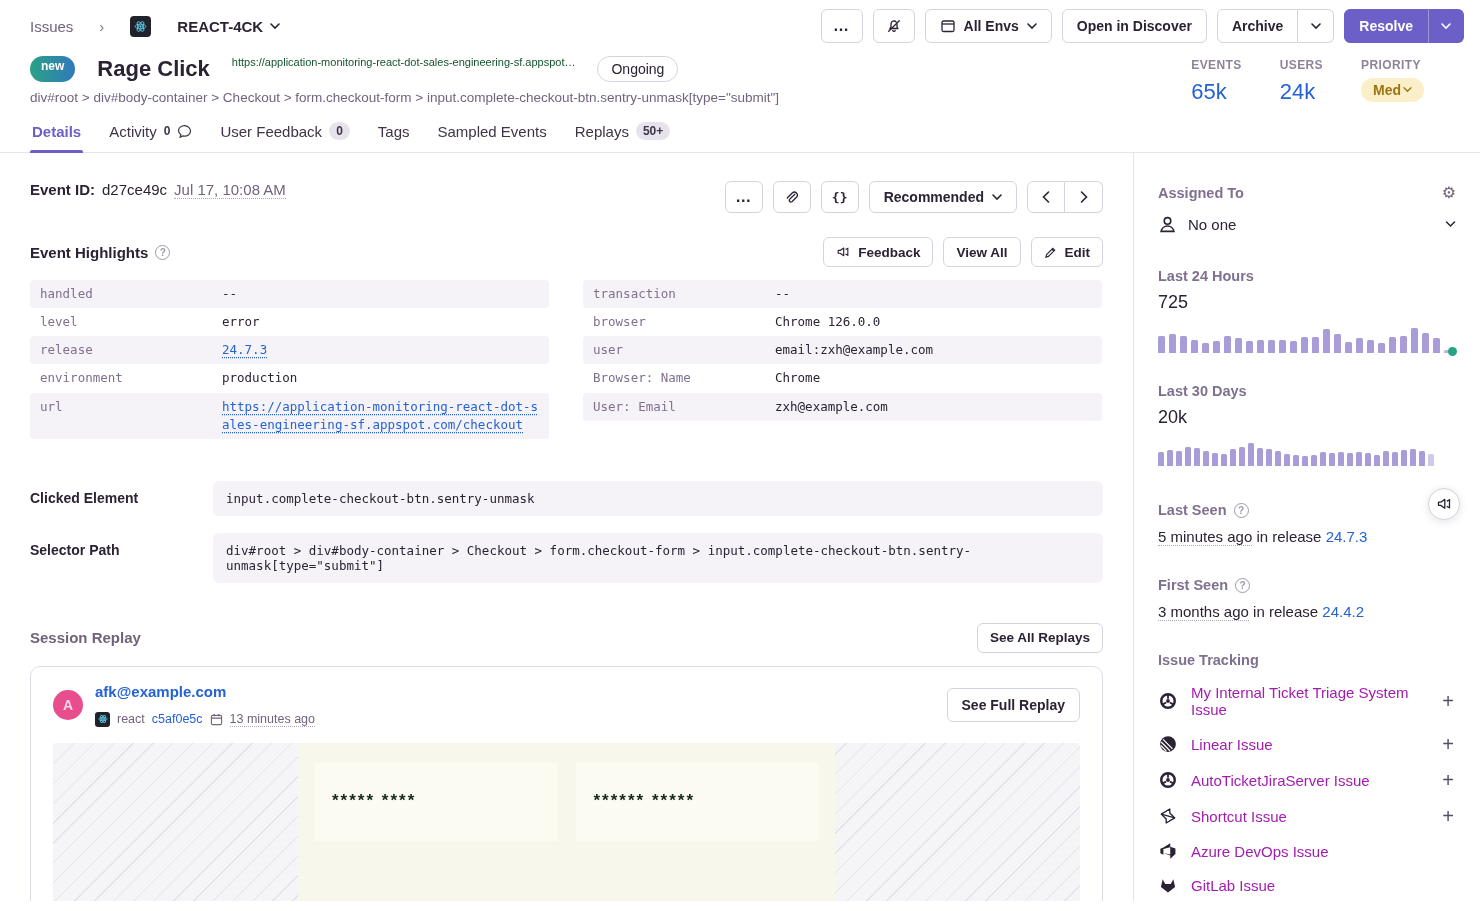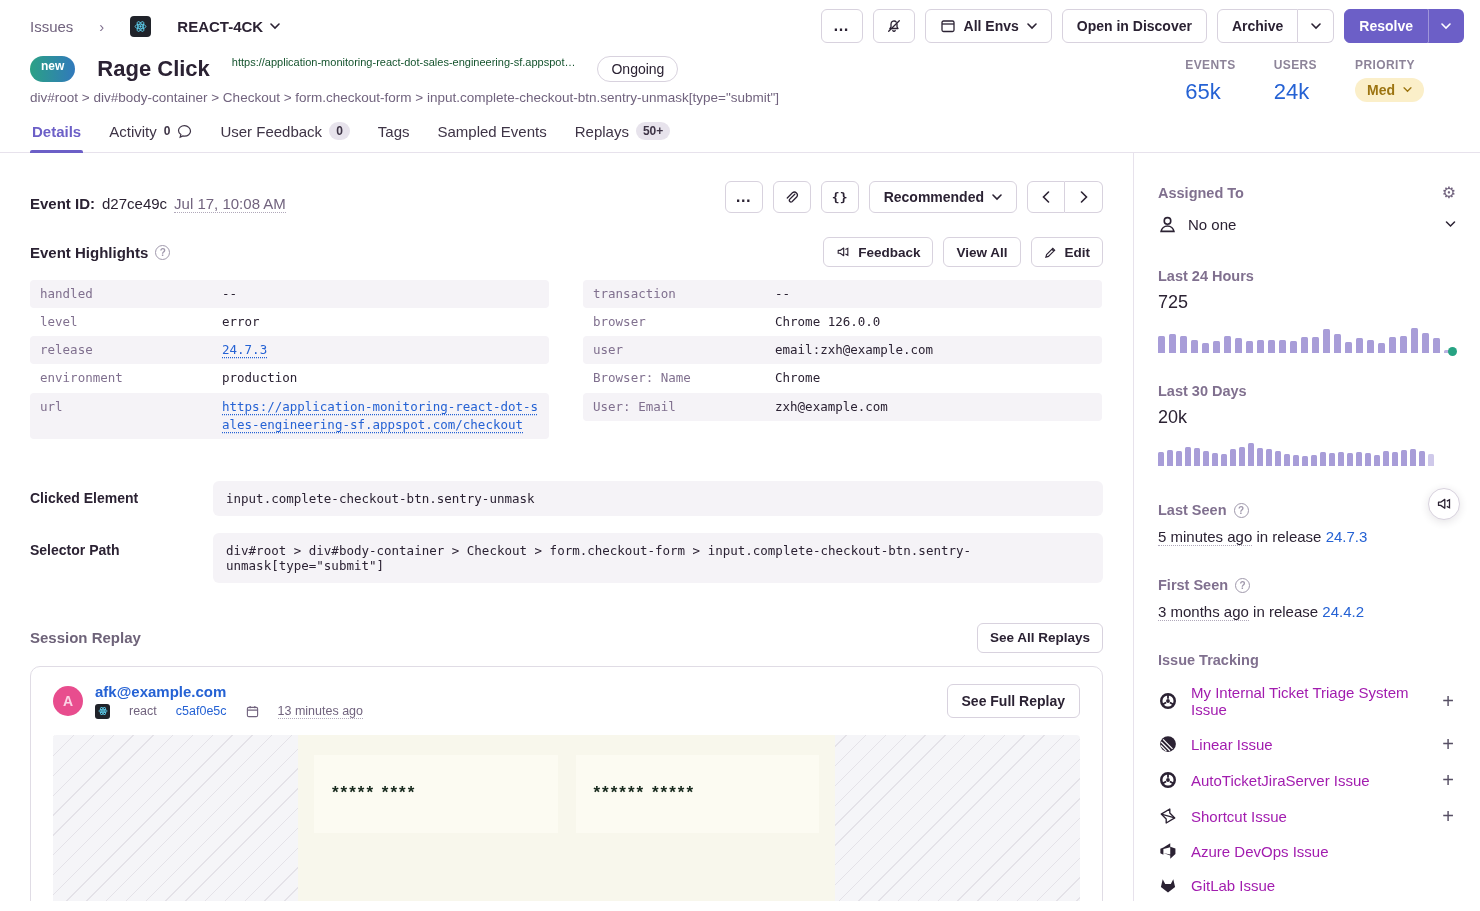--- a/index.html
+++ b/index.html
@@ -35,37 +35,37 @@
   .title-row { display:flex; gap:22px; }
   .pill-new { background:linear-gradient(90deg,#2BA185,#3179BC); color:#fff; font-size:12px; font-weight:700; padding:3px 11px; border-radius:20px; }
   .issue-title { margin:0; font-size:22px; font-weight:700; color:#2B2233; }
   .issue-url { font-size:11px; color:#14532d; max-width:640px; white-space:nowrap; overflow:hidden; }
   .pill-ongoing { border:1px solid #D8D2DE; border-radius:20px; padding:4px 13px; font-size:14px; color:#2B2233; background:#fff; }
   .path-row { margin-top:8px; font-size:13.5px; color:#71637E; }
   .ih-stats { display:flex; gap:38px; padding-right:26px; margin-top:2px; flex-shrink:0; }
   .stat { text-align:left; }
   .stat-label { font-size:12px; color:#8D8499; font-weight:600; letter-spacing:.4px; }
   .stat-value { font-size:22px; color:#2562D4; margin-top:7px; text-decoration:none; display:inline-block; }
-  .pill-priority { margin-top:6px; display:inline-flex; align-items:center; gap:8px; background:#FBEFC9; color:#9C7410; border:none; border-radius:20px; padding:4px 12px; font-size:14px; font-weight:600; }
+  .pill-priority { margin-top:6px; display:inline-flex; align-items:center; gap:2px; background:#FBEFC9; color:#9C7410; border:none; border-radius:20px; padding:4px 12px; font-size:14px; font-weight:600; }
 
   
   .tabs { display:flex; gap:24px; padding:0 30px; border-bottom:1px solid #E7E2EC; margin-top:8px; }
   .tab { display:flex; align-items:center; gap:7px; background:none; border:none; padding:9px 2px 12px; font-size:15px; color:#3E3446; position:relative; }
   .tab.active { color:#6C5FC7; font-weight:600; }
   .tab.active::after { content:""; position:absolute; left:0; right:0; bottom:-1px; height:3px; background:#6C5FC7; border-radius:2px 2px 0 0; }
   .tab-pill { background:#E7E3EC; border-radius:20px; font-size:12px; font-weight:700; padding:2px 7px; color:#3E3446; }
   .tab-count { font-size:12px; font-weight:700; }
 
   
   .content { display:flex; height:748px; }
   .main { width:1133px; padding:28px 30px 0; overflow:hidden; }
   .sidebar { flex:1; border-left:1px solid #E7E2EC; padding:32px 24px 0; }
 
   
-  .event-row { display:flex; justify-content:space-between; align-items:flex-end; }
+  .event-row { display:flex; justify-content:space-between; align-items:flex-start; }
   .event-left { font-size:15px; display:flex; align-items:baseline; gap:7px; }
   .event-id-label { font-weight:700; }
   .event-ts { color:#71637E; border-bottom:1px dotted #B0A8BA; }
   .event-actions { display:flex; gap:10px; align-items:center; }
   .btn-sm { height:32px; font-size:14px; }
   .btn-sm.btn-sq { width:38px; }
   .braces-glyph { font-family:"DejaVu Sans Mono",monospace; font-size:13px; font-weight:700; }
 
   
   .section-hl { margin-top:24px; }
@@ -92,21 +92,21 @@
 
   
   .section-sr { margin-top:40px; }
   .sr-head { display:flex; justify-content:space-between; align-items:center; }
   .sr-title { margin:0; font-size:15px; font-weight:700; color:#6E6379; }
   .replay-card { margin-top:13px; border:1px solid #E0DCE5; border-radius:10px; padding:16px 22px; }
   .replay-head { display:flex; justify-content:space-between; align-items:center; }
   .replay-user { display:flex; gap:12px; align-items:center; }
   .avatar { width:30px; height:30px; border-radius:50%; background:#E84D8E; color:#FBD3E5; font-weight:700; font-size:14px; display:flex; align-items:center; justify-content:center; }
   .replay-user-link { color:#2562D4; font-weight:700; font-size:15px; text-decoration:none; display:block; }
-  .replay-meta { display:flex; align-items:center; gap:19px; margin-top:4px; font-size:12.5px; color:#71637E; }
+  .replay-meta { display:flex; align-items:center; gap:7px; margin-top:12px; font-size:12.5px; color:#71637E; }
   .mini-proj-icon { width:15px; height:15px; border-radius:3px; background:#20232A; display:flex; align-items:center; justify-content:center; }
   .replay-id-link { color:#2562D4; text-decoration:none; }
   .replay-time { border-bottom:1px dotted #B0A8BA; }
   .stage { margin-top:16px; height:320px; background:#F5F5F8; background-image:repeating-linear-gradient(315deg, rgba(0,0,0,0) 0 13px, #E4E2E8 13px 14px); border-radius:4px; display:flex; justify-content:center; overflow:hidden; }
   .site { width:537px; background:#F8F7EC; }
   .site-header { background:#fff; height:50px; display:flex; align-items:center; padding:0 18px; gap:10px; }
   .brand { font-size:20px; color:#19343A; font-weight:600; }
   .site-nav { margin-left:auto; display:flex; gap:18px; font-size:13px; color:#19343A; }
   .site-nav span { cursor:pointer; }
   .site-body { padding:20px 16px; display:grid; grid-template-columns:1fr 1fr; gap:18px; }

